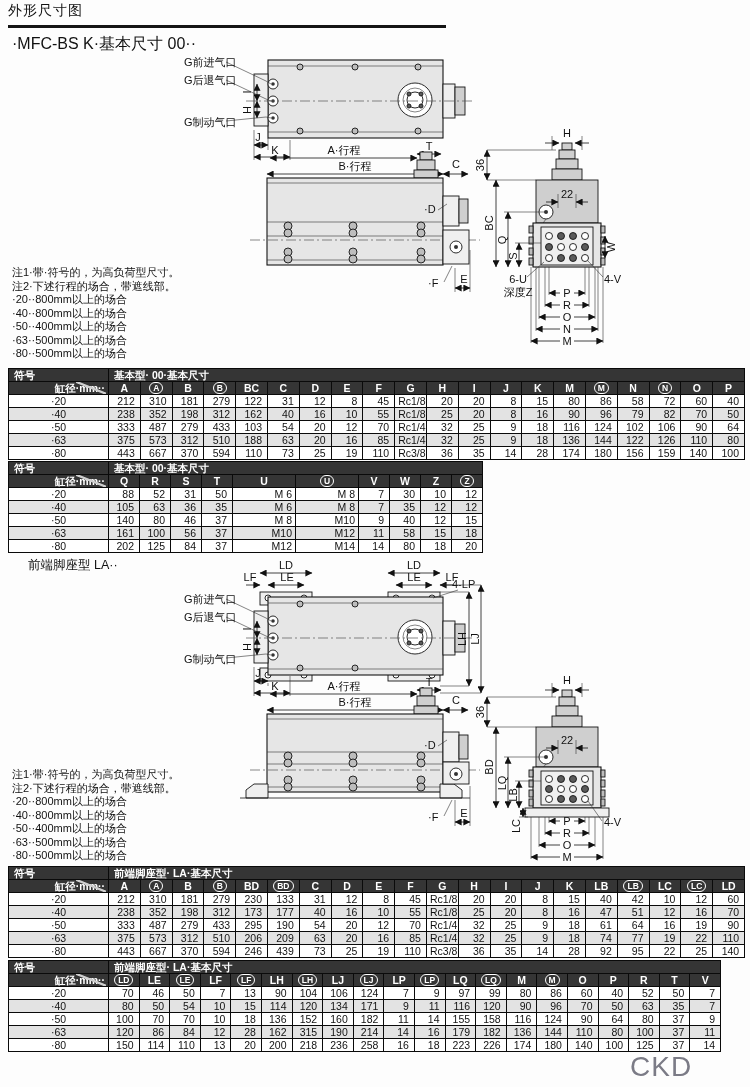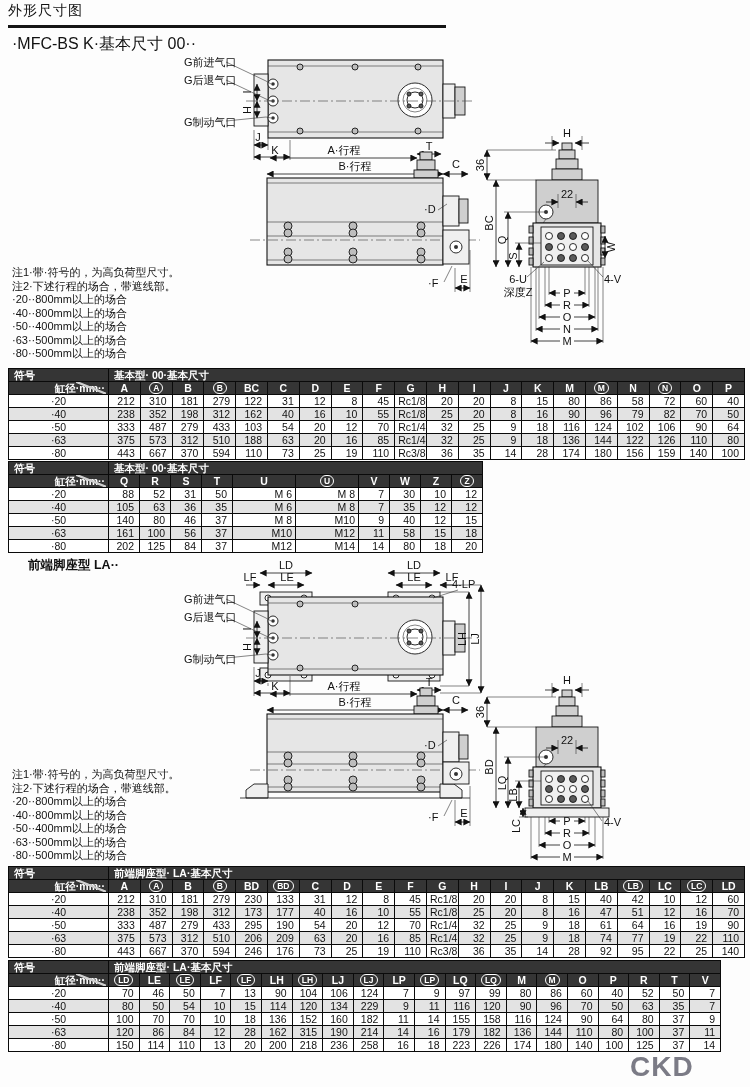--- a/index.html
+++ b/index.html
@@ -1,24 +1,24 @@
 <!DOCTYPE html>
 <html><head>
 <meta charset="utf-8">
 <style>
   html,body{margin:0;padding:0}
   body{width:750px;height:1087px;position:relative;background:#fdfdfd;font-family:"Liberation Sans",sans-serif;color:#111;overflow:hidden}
   .abs{position:absolute}
   .title{font-size:14px;font-weight:normal;letter-spacing:1px}
   .rule{background:#151515;height:3px}
   .subtitle{font-size:16px}
-  .secthead{font-size:12.5px;font-weight:bold}
+  .secthead{font-size:12.5px;font-weight:normal}
   .notes{font-size:11px;line-height:13.5px;white-space:nowrap}
   .notes div{height:13.5px}
-  .brand{font-size:28px;font-weight:700;color:#7b7b86;letter-spacing:1px}
+  .brand{font-size:28px;font-weight:400;color:#7b7b86;letter-spacing:1px}
   svg{position:absolute;left:0;top:0;pointer-events:none}
   .dim{font-family:"Liberation Sans",sans-serif;font-size:11px;fill:#111}
   .dl{stroke:#111;stroke-width:0.8;fill:none}
   .xl{stroke:#333;stroke-width:0.6;fill:none}
   .cl{stroke:#555;stroke-width:0.7;fill:none;stroke-dasharray:10 3 2 3}
   .bd{fill:#e6e6e6;stroke:#141414;stroke-width:1.1}
   .lt{fill:#efefef;stroke:#141414;stroke-width:0.9}
   .ft{fill:#cfcfcf;stroke:#141414;stroke-width:0.9}
   .ho{fill:#fff;stroke:#141414;stroke-width:0.9}
   .hf{fill:#5a5a5a;stroke:#141414;stroke-width:0.9}
@@ -437,21 +437,21 @@
         <td class="num">22</td>
         <td class="num">110</td>
       </tr>
       <tr class="">
         <th class="lbl">·80</th>
         <td class="num">443</td>
         <td class="num">667</td>
         <td class="num">370</td>
         <td class="num">594</td>
         <td class="num">246</td>
-        <td class="num">176</td>
+        <td class="num">439</td>
         <td class="num">73</td>
         <td class="num">25</td>
         <td class="num">19</td>
         <td class="num">110</td>
         <td class="ctr">Rc3/8</td>
         <td class="num">36</td>
         <td class="num">35</td>
         <td class="num">14</td>
         <td class="num">28</td>
         <td class="num">92</td>
@@ -523,21 +523,21 @@
       <tr class="alt">
         <th class="lbl">·40</th>
         <td class="num">80</td>
         <td class="num">50</td>
         <td class="num">54</td>
         <td class="num">10</td>
         <td class="num">15</td>
         <td class="num">114</td>
         <td class="num">120</td>
         <td class="num">134</td>
-        <td class="num">229</td>
+        <td class="num">171</td>
         <td class="num">9</td>
         <td class="num">11</td>
         <td class="num">116</td>
         <td class="num">120</td>
         <td class="num">90</td>
         <td class="num">96</td>
         <td class="num">70</td>
         <td class="num">50</td>
         <td class="num">63</td>
         <td class="num">35</td>

